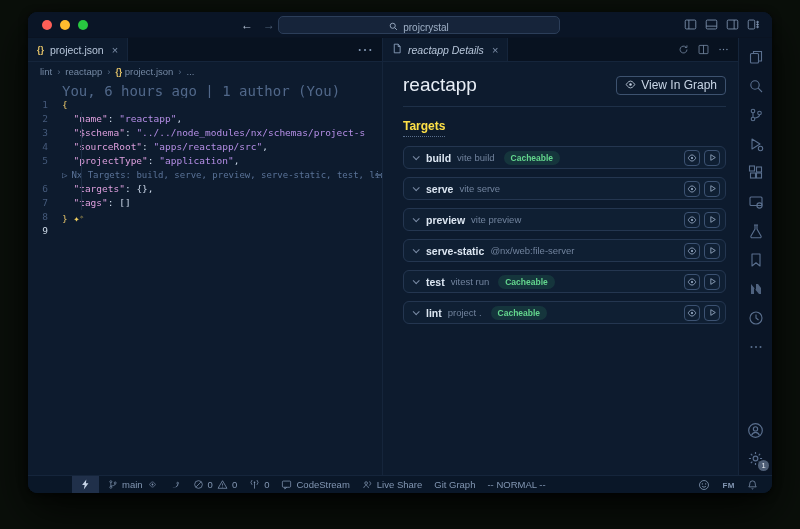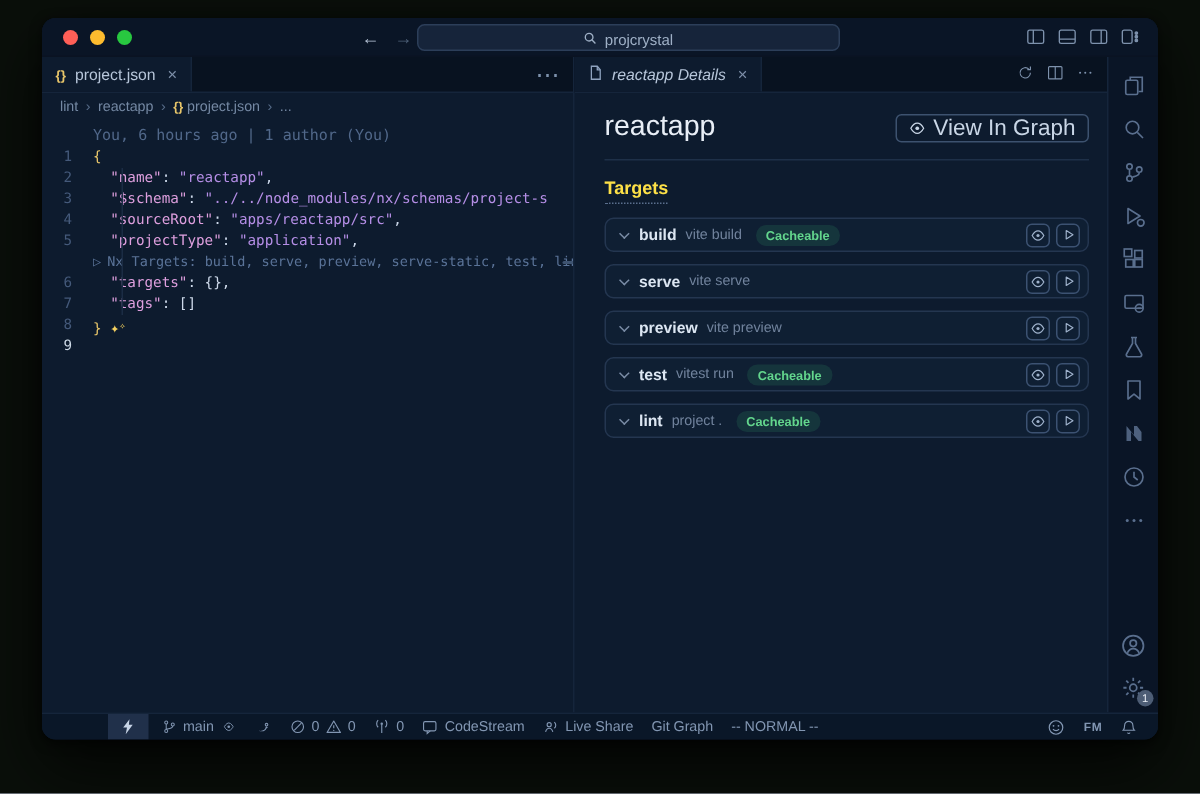--- a/index.html
+++ b/index.html
@@ -50,30 +50,30 @@
   .code-line { display: flex; height: 14px; line-height: 14px; white-space: pre; }
   .ln { width: 34px; flex: none; text-align: right; padding-right: 14px; color: #44597a; }
   .ln.active { color: #cdd9e6; }
   .lc { flex: 1; overflow: hidden; }
   .tok-key { color: var(--key_pink); }
   .tok-str { color: var(--value_purple); }
   .tok-pun { color: #cdd9ea; }
   .tok-b1 { color: var(--bracket_gold); }
   .tok-sparkle { color: #f2cf5f; font-size: 10px; }
   .tok-sparkle2 { color: #f2cf5f; font-size: 7px; vertical-align: 3px; }
-  .blame { color: #51688a; font-size: 10px; }
+  .blame { color: #51688a; font-size: 14px; }
   .nx-lens { color: #5a7398; font-size: 9px; display: flex; align-items: center; gap: 4px; }
   .indent-guide { position: absolute; left: 53px; top: 32px; width: 1px; height: 98px; background: #1b2c44; }
   .sash-handle { position: absolute; right: -1px; top: 94px; width: 8px; height: 2px; background: #3f5471; border-radius: 1px; }
 
   
   .panel { flex: 1; overflow: hidden; padding: 12px 12px 0 20px; }
   .panel-head { display: flex; align-items: center; justify-content: space-between; }
   .panel-title { font-size: 19px; font-weight: 500; color: #e8eef6; }
-  .btn-outline { display: flex; align-items: center; gap: 5px; height: 19px; padding: 0 8px; border: 1px solid #3d526f; border-radius: 4px; background: transparent; font-size: 15px; color: #c9d6e6; font-family: inherit; }
+  .btn-outline { display: flex; align-items: center; gap: 5px; height: 19px; padding: 0 8px; border: 1px solid #3d526f; border-radius: 4px; background: transparent; font-size: 12px; color: #c9d6e6; font-family: inherit; }
   .meta { margin-top: 10px; font-family: "DejaVu Sans Mono", monospace; font-size: 9.5px; color: #9cb0ca; line-height: 13px; }
   .panel hr { border: none; border-top: 1px solid #1e3048; margin: 10px 0 9px; }
   .targets-h { display: inline-block; font-size: 12px; font-weight: bold; color: #fde047; border-bottom: 1px dotted #5a6f8d; padding-bottom: 3px; margin-bottom: 9px; }
   .target-card { display: flex; align-items: center; height: 23px; border: 1px solid #243650; border-radius: 6px; background: #0f1f33; margin-bottom: 8px; padding: 0 5px 0 9px; }
   .chev { width: 5px; height: 5px; border-right: 1px solid #7a8ca6; border-bottom: 1px solid #7a8ca6; transform: rotate(45deg) translateY(-1px); margin-right: 8px; flex: none; }
   .t-name { font-size: 10.5px; font-weight: bold; color: #dce6f2; }
   .t-cmd { font-size: 9.5px; color: #71839d; margin-left: 6px; white-space: nowrap; }
   .t-badge { margin-left: 9px; font-size: 8.5px; font-weight: bold; color: var(--badge_green); background: rgba(64,200,120,.13); padding: 2px 7px; border-radius: 9px; text-align: center; }
   .t-actions { margin-left: auto; display: flex; gap: 4px; }
   .icon-btn { width: 16px; height: 16px; border: 1px solid #3c5272; border-radius: 4px; background: transparent; color: #9fb2cc; display: flex; align-items: center; justify-content: center; padding: 0; }
@@ -279,20 +279,38 @@
                   </button>
                   <button class="icon-btn">
                     <svg width="9" height="9" viewBox="0 0 16 16" fill="none" stroke="currentColor" stroke-width="1.4" stroke-linejoin="round">
                       <path d="M5 3l8 5-8 5z"></path>
                     </svg>
                   </button>
                 </span>
               </div>
               <div class="target-card">
                 <span class="chev"></span>
+                <span class="t-name">serve-static</span>
+                <span class="t-cmd">@nx/web:file-server</span>
+                <span class="t-actions">
+                  <button class="icon-btn">
+                    <svg width="10" height="8" viewBox="0 0 16 12" fill="none" stroke="currentColor" stroke-width="1.3">
+                      <path d="M8 1C4.5 1 1.8 6 1.8 6S4.5 11 8 11s6.2-5 6.2-5S11.5 1 8 1z"></path>
+                      <circle cx="8" cy="6" r="1.7" fill="currentColor" stroke="none"></circle>
+                    </svg>
+                  </button>
+                  <button class="icon-btn">
+                    <svg width="9" height="9" viewBox="0 0 16 16" fill="none" stroke="currentColor" stroke-width="1.4" stroke-linejoin="round">
+                      <path d="M5 3l8 5-8 5z"></path>
+                    </svg>
+                  </button>
+                </span>
+              </div>
+              <div class="target-card">
+                <span class="chev"></span>
                 <span class="t-name">test</span>
                 <span class="t-cmd">vitest run</span>
                 <span class="t-badge">Cacheable</span>
                 <span class="t-actions">
                   <button class="icon-btn">
                     <svg width="10" height="8" viewBox="0 0 16 12" fill="none" stroke="currentColor" stroke-width="1.3">
                       <path d="M8 1C4.5 1 1.8 6 1.8 6S4.5 11 8 11s6.2-5 6.2-5S11.5 1 8 1z"></path>
                       <circle cx="8" cy="6" r="1.7" fill="currentColor" stroke="none"></circle>
                     </svg>
                   </button>

